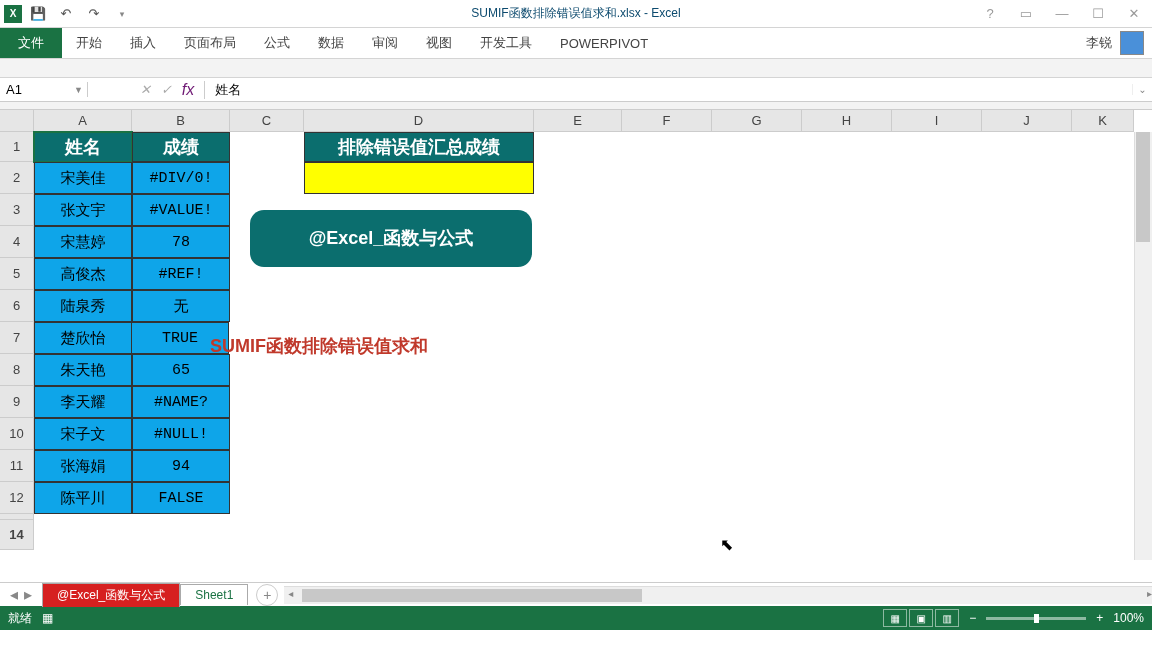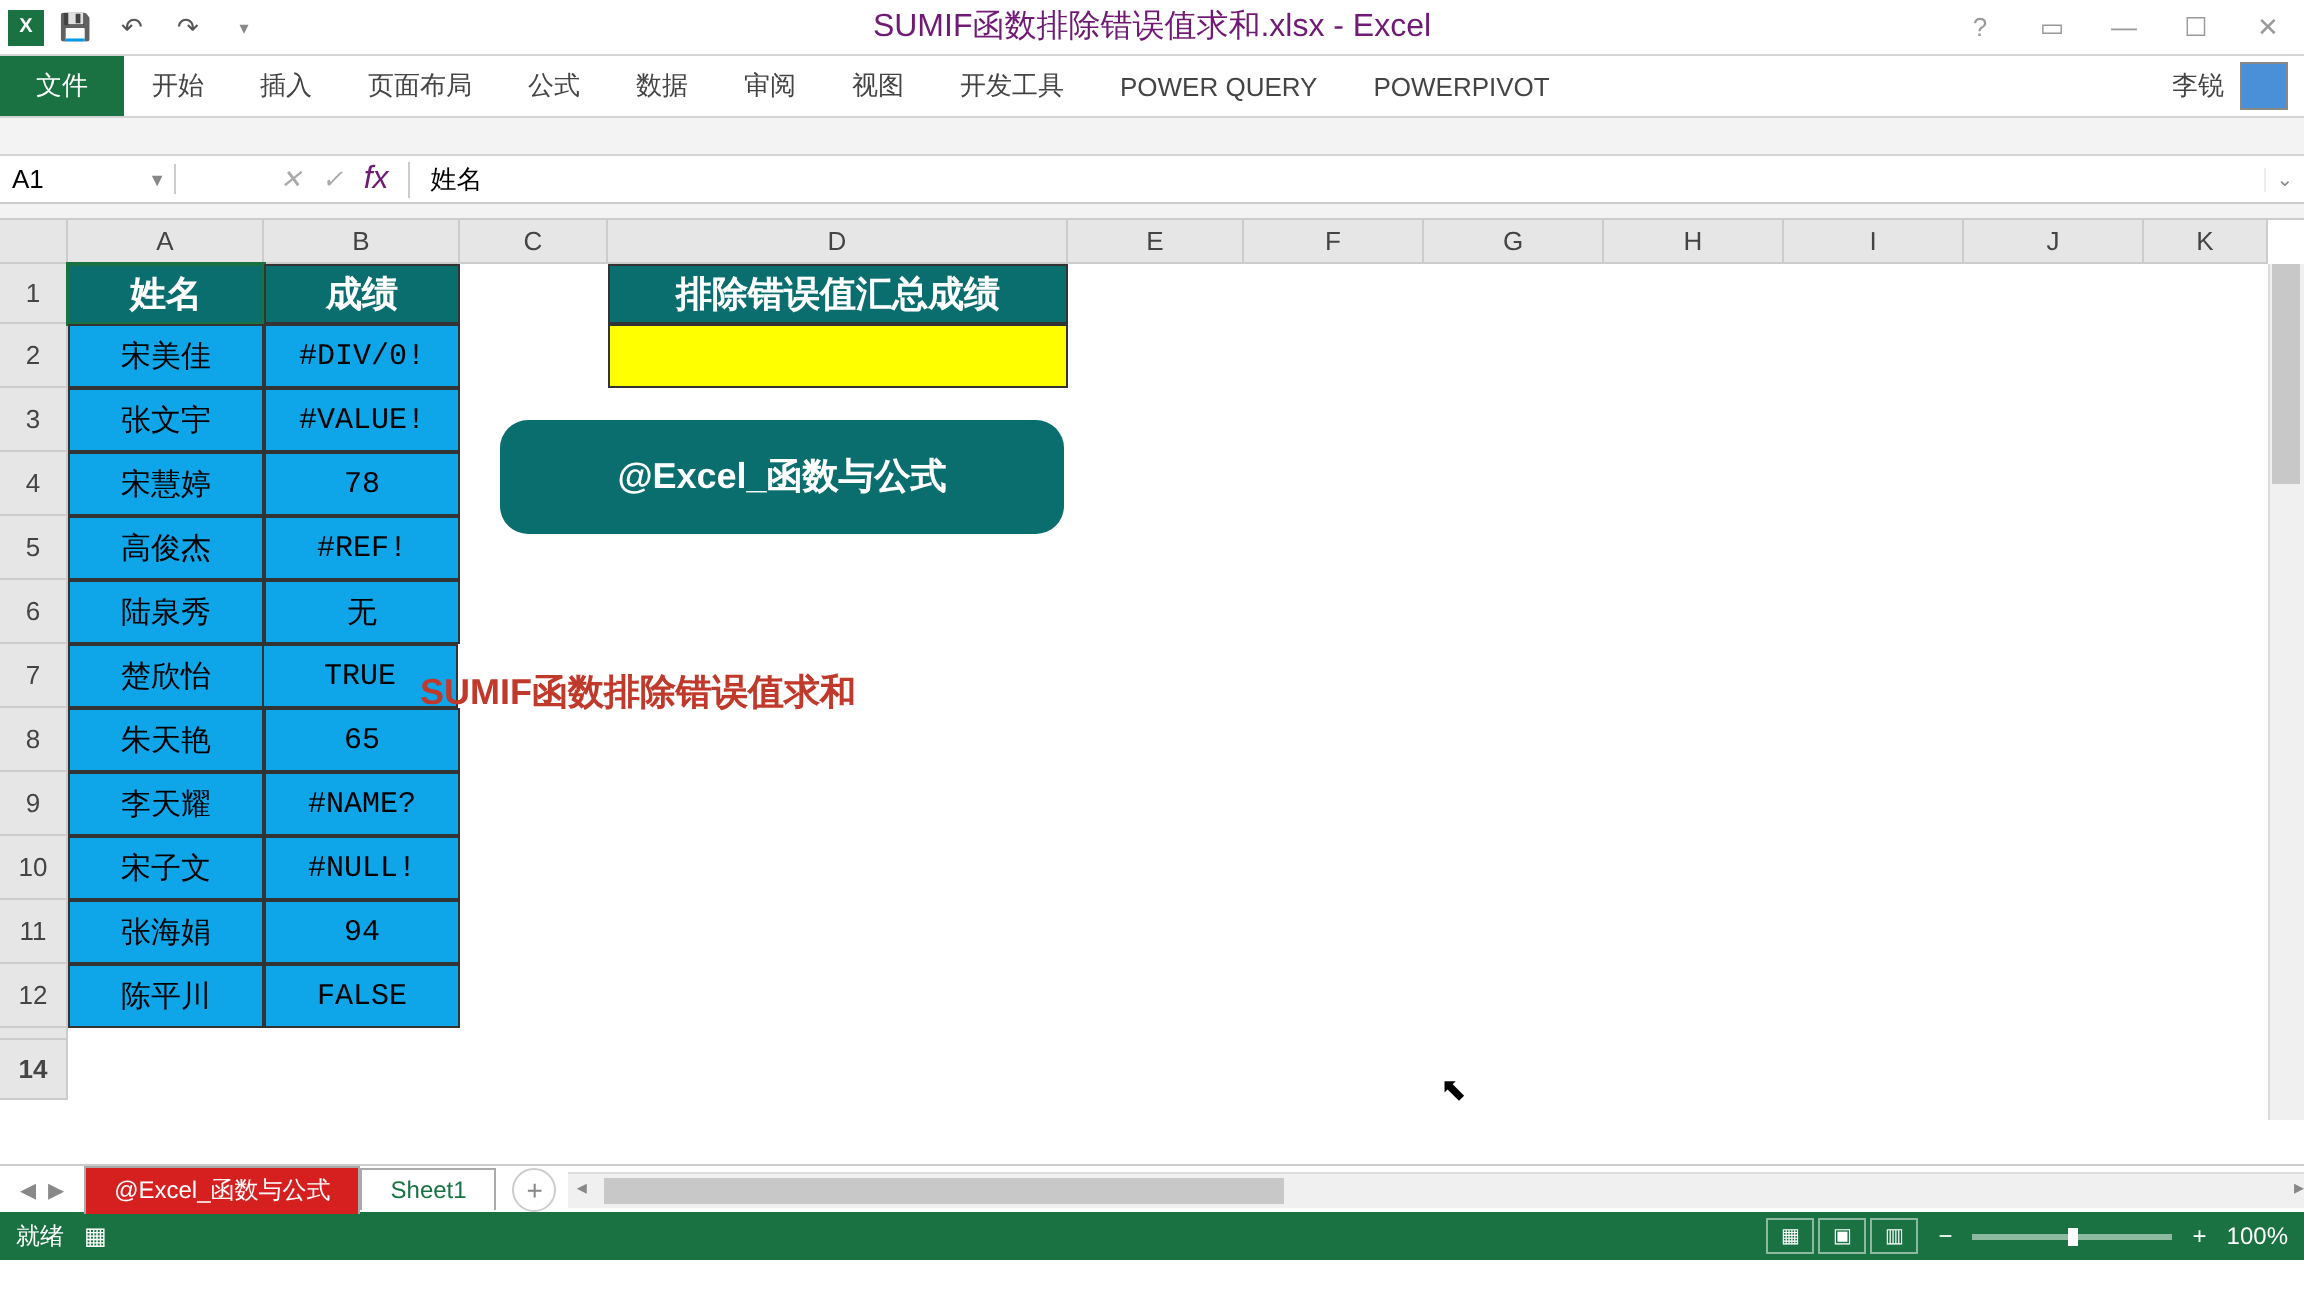--- a/index.html
+++ b/index.html
@@ -3,21 +3,21 @@
 <meta charset="utf-8">
 <style>
 * { margin: 0; padding: 0; box-sizing: border-box; font-family: "Microsoft YaHei", "Segoe UI", Arial, sans-serif; }
 body { width: 1152px; height: 648px; overflow: hidden; background: #fff; position: relative; }
 
 
 .titlebar { height: 28px; background: #fff; display: flex; align-items: center; position: relative; border-bottom: 1px solid #d4d4d4; }
 .titlebar-left { display: flex; align-items: center; gap: 4px; padding-left: 4px; }
 .excel-icon { width: 18px; height: 18px; background: #1a7243; color: #fff; font-size: 10px; font-weight: bold; display: flex; align-items: center; justify-content: center; }
 .qat-btn { width: 24px; height: 24px; display: flex; align-items: center; justify-content: center; color: #555; font-size: 13px; }
-.title-text { position: absolute; left: 50%; transform: translateX(-50%); color: #701a75; font-size: 16px; }
+.title-text { position: absolute; left: 50%; transform: translateX(-50%); color: #0c4a6e; font-size: 12px; }
 .titlebar-right { position: absolute; right: 0; display: flex; }
 .win-btn { width: 36px; height: 24px; display: flex; align-items: center; justify-content: center; color: #9a9a9a; font-size: 13px; }
 
 
 .ribbon-tabs { height: 30px; background: #fff; display: flex; align-items: stretch; }
 .tab { padding: 0 14px; display: flex; align-items: center; font-size: 13px; color: #444; cursor: pointer; }
 .tab.file { background: #1a7243; color: #fff; padding: 0 18px; }
 .ribbon-right { margin-left: auto; display: flex; align-items: center; gap: 8px; padding-right: 8px; }
 .user-name { font-size: 13px; color: #444; }
 .avatar { width: 24px; height: 24px; background: #4a90d9; border: 1px solid #888; }
@@ -108,21 +108,20 @@
 <div class="ribbon-tabs">
   <div class="tab file">文件</div>
   <div class="tab">开始</div>
   <div class="tab">插入</div>
   <div class="tab">页面布局</div>
   <div class="tab">公式</div>
   <div class="tab">数据</div>
   <div class="tab">审阅</div>
   <div class="tab">视图</div>
   <div class="tab">开发工具</div>
-  <div class="tab">POWER QUERY</div>
   <div class="tab">POWERPIVOT</div>
   <div class="ribbon-right">
     <div class="user-name">李锐</div>
     <div class="avatar"></div>
   </div>
 </div>
 
 <div class="ribbon-strip"></div>
 
 <div class="formula-row">

